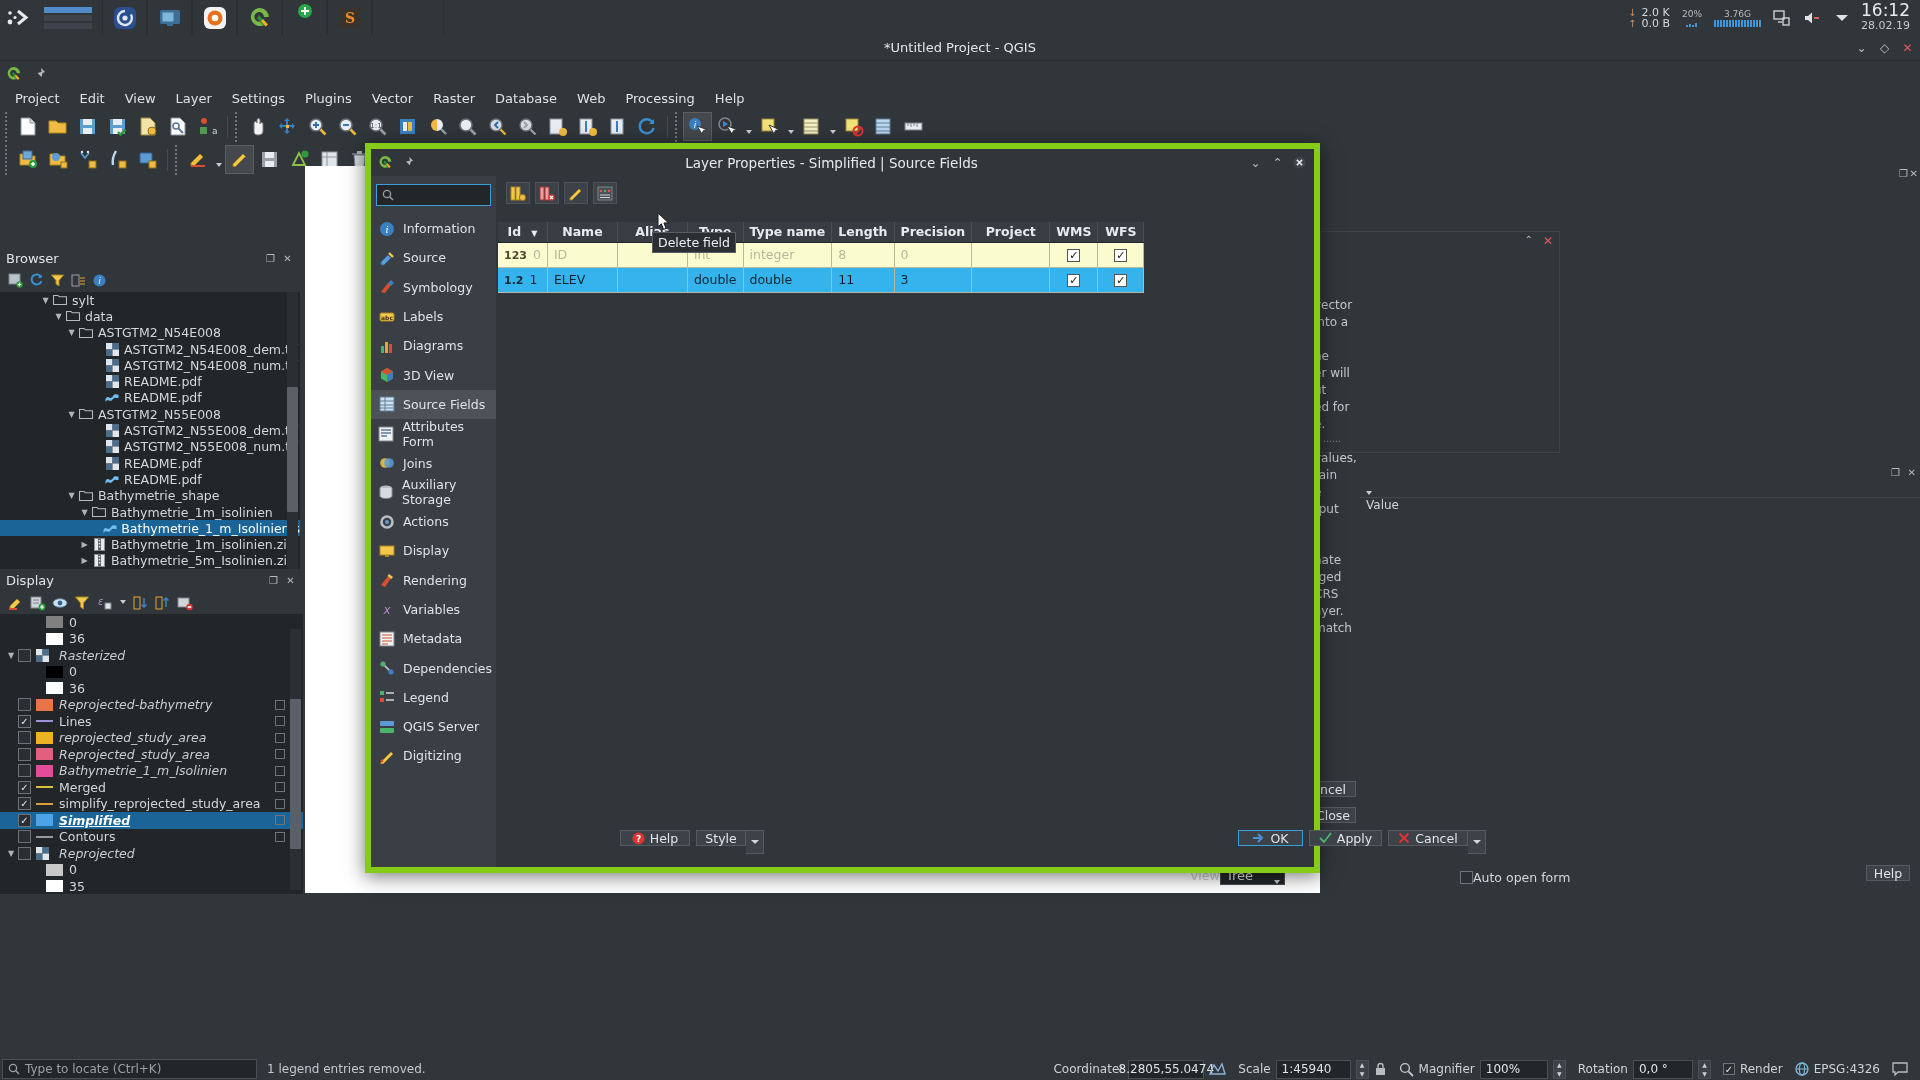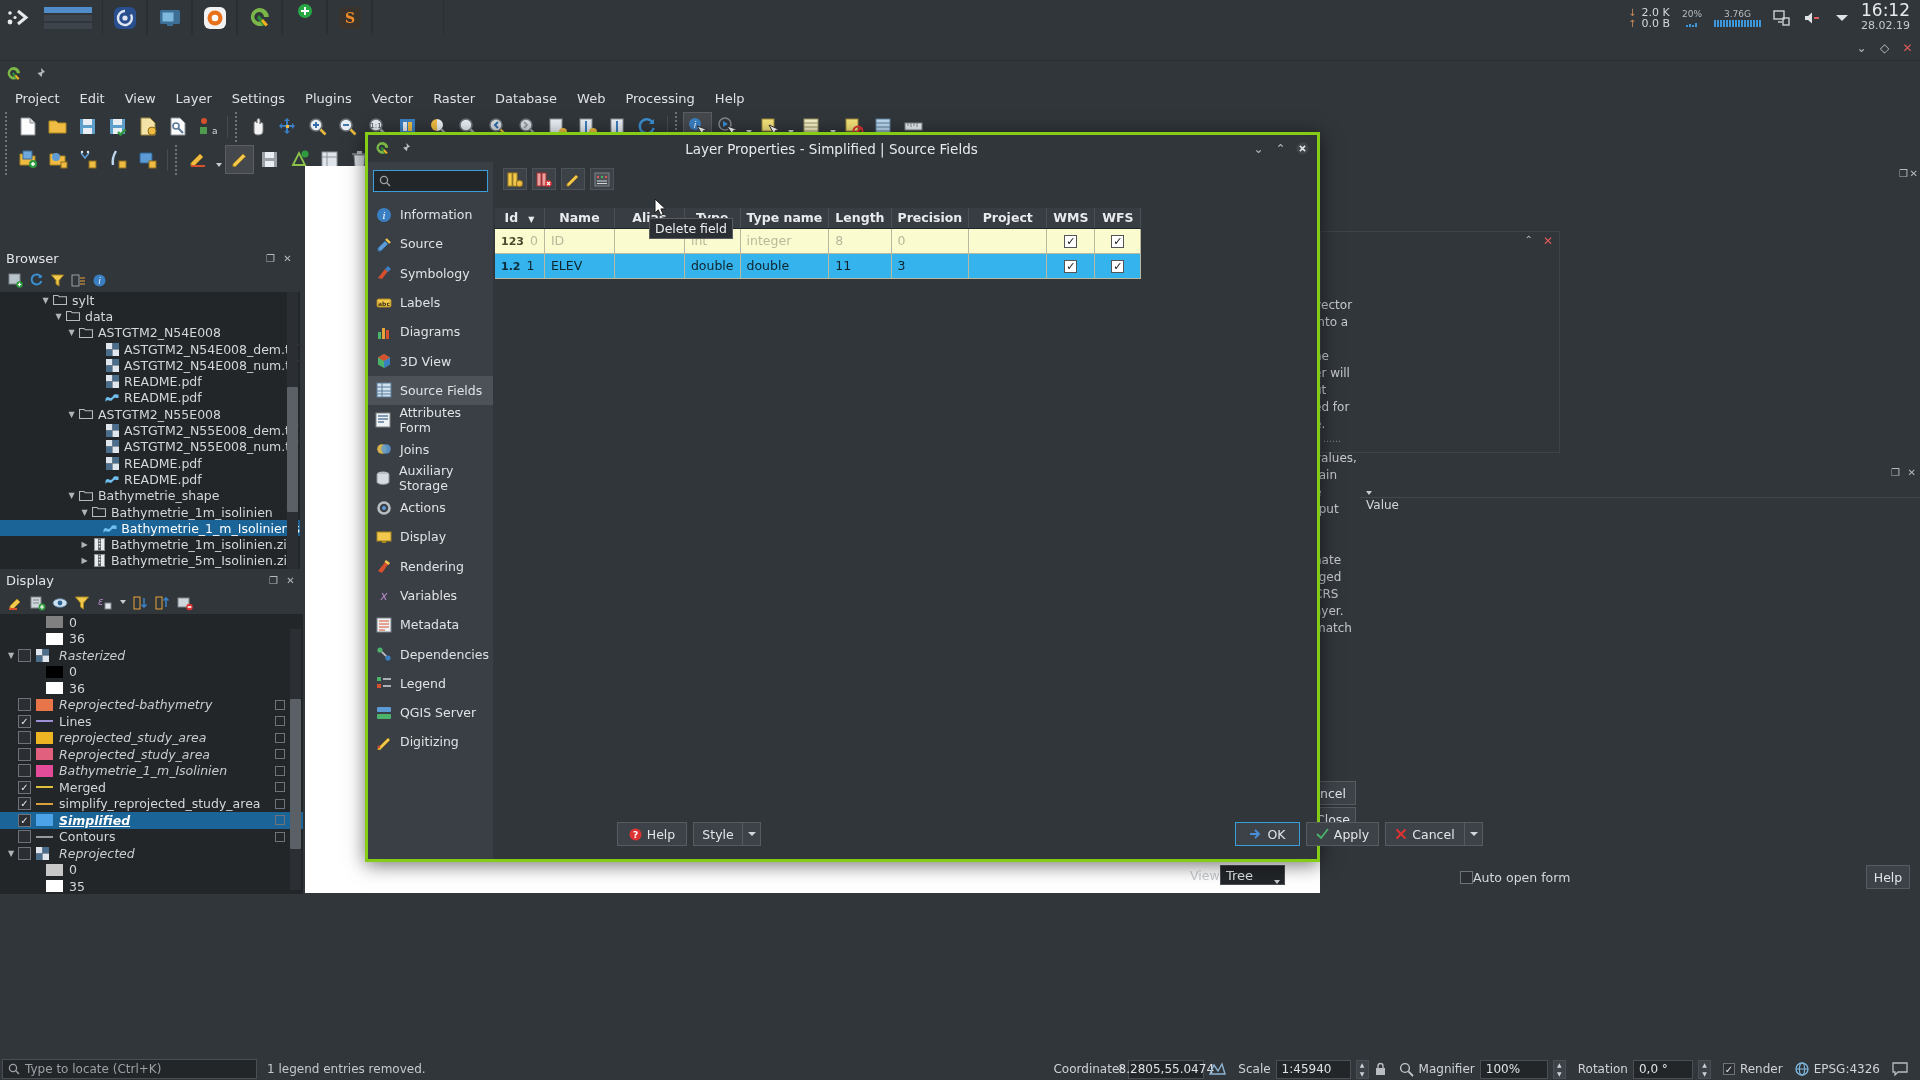--- a/index.html
+++ b/index.html
@@ -97,22 +97,22 @@
   .lline i { display:block; width:17px; height:2px; }
   .lname { color:#d4d7da; }
   .lname.it { font-style:italic; color:#c9ccd0; }
   .lname.bi { font-style:italic; font-weight:bold; text-decoration:underline; color:#ffffff;}
   .lbadge { margin-left:auto; margin-right:18px; width:10px; height:10px; border:1px solid #6d7378; }
 
   
   .canvas { position:absolute; left:305px; top:131px; width:1615px; height:727px; background:#ffffff; }
 
   
-  .dlg { position:absolute; left:365px; top:97px; width:955px; height:730px; background:#31363b;
-     border:3px solid #84cc16; box-shadow:0 3px 18px rgba(0,0,0,.55); }
+  .dlg { position:absolute; left:365px; top:108px; width:955px; height:730px; background:#31363b;
+     border:6px solid #84cc16; box-shadow:0 3px 18px rgba(0,0,0,.55); }
   .dlg-title { height:27px; display:flex; align-items:center; padding-left:6px; }
   .dlg-title .dt { flex:1; text-align:center; font-size:13.5px; color:#e7eaed; }
   .dlg-title .dbtns { display:flex; align-items:center; gap:9px; padding-right:8px; }
 
   .dlg-body { position:absolute; left:0; top:27px; right:0; bottom:0; display:flex; }
   .dlg-nav { width:125px; background:#3a3f45; padding-top:5px; }
   .search-wrap { padding:3px 5px 8px 5px; }
   .searchfield { height:22px; background:#232629; border:1px solid #3a9fd8; display:flex; align-items:center; padding:0 5px; }
   .searchfield .mag { font-size:11px; color:#9aa0a5; }
   .navitem { height:29.3px; display:flex; align-items:center; gap:8px; padding-left:7px; font-size:12.5px; color:#e0e3e6; }
@@ -132,21 +132,21 @@
   tr.r-blue td { background:#34b3ec; color:#10242e; }
   .typeico { font-size:11px; font-weight:bold; color:#4a4a2e; }
   tr.r-blue .typeico { color:#0e2b3a; }
   .cellchk { width:13px; height:13px; background:#ffffff; border:1px solid #555; display:inline-flex;
      align-items:center; justify-content:center; font-size:11px; color:#111; }
 
   .tooltip { position:absolute; background:#2b2f33; border:1px solid #585d62; color:#eceff1;
      font-size:12.5px; padding:2px 5px; z-index:50; }
 
   .dlg-foot { position:absolute; left:0; right:0; bottom:0; height:45px; }
-  .btn { height:24px; background:#3d4249; border:1px solid #565b61; color:#e2e5e8; font-size:12.5px;
+  .btn { height:16px; background:#3d4249; border:1px solid #565b61; color:#e2e5e8; font-size:12.5px;
      display:inline-flex; align-items:center; justify-content:center; gap:5px; padding:0 10px; }
   .btn.def { border:1px solid #3a9fd8; }
   .btn.split { padding:0 8px; }
   .dropcaret { width:18px; height:24px; background:#3d4249; border:1px solid #565b61; border-left:none;
      display:inline-flex; align-items:center; justify-content:center; }
   .dropcaret:after { content:''; border-left:4px solid transparent; border-right:4px solid transparent; border-top:4px solid #d4d7da;}
 
   
   .cursor { position:absolute; width:13px; height:19px; z-index:90; }
 
@@ -292,20 +292,21 @@
       <div class="tb-clock">
         <span class="t">16:12</span>
         <span class="d">28.02.19</span>
       </div>
     </div>
   </div>
 
   <div class="qgis">
 
     <div class="titlebar">
+      <div class="title">*Untitled Project - QGIS</div>
       <div class="winbtns">
         <div class="wb">⌄</div>
         <div class="wb">◇</div>
         <div class="wb close">✕</div>
       </div>
     </div>
 
     <div class="logorow">
       <span>
         <svg width="18" height="18" viewBox="0 0 26 24">

